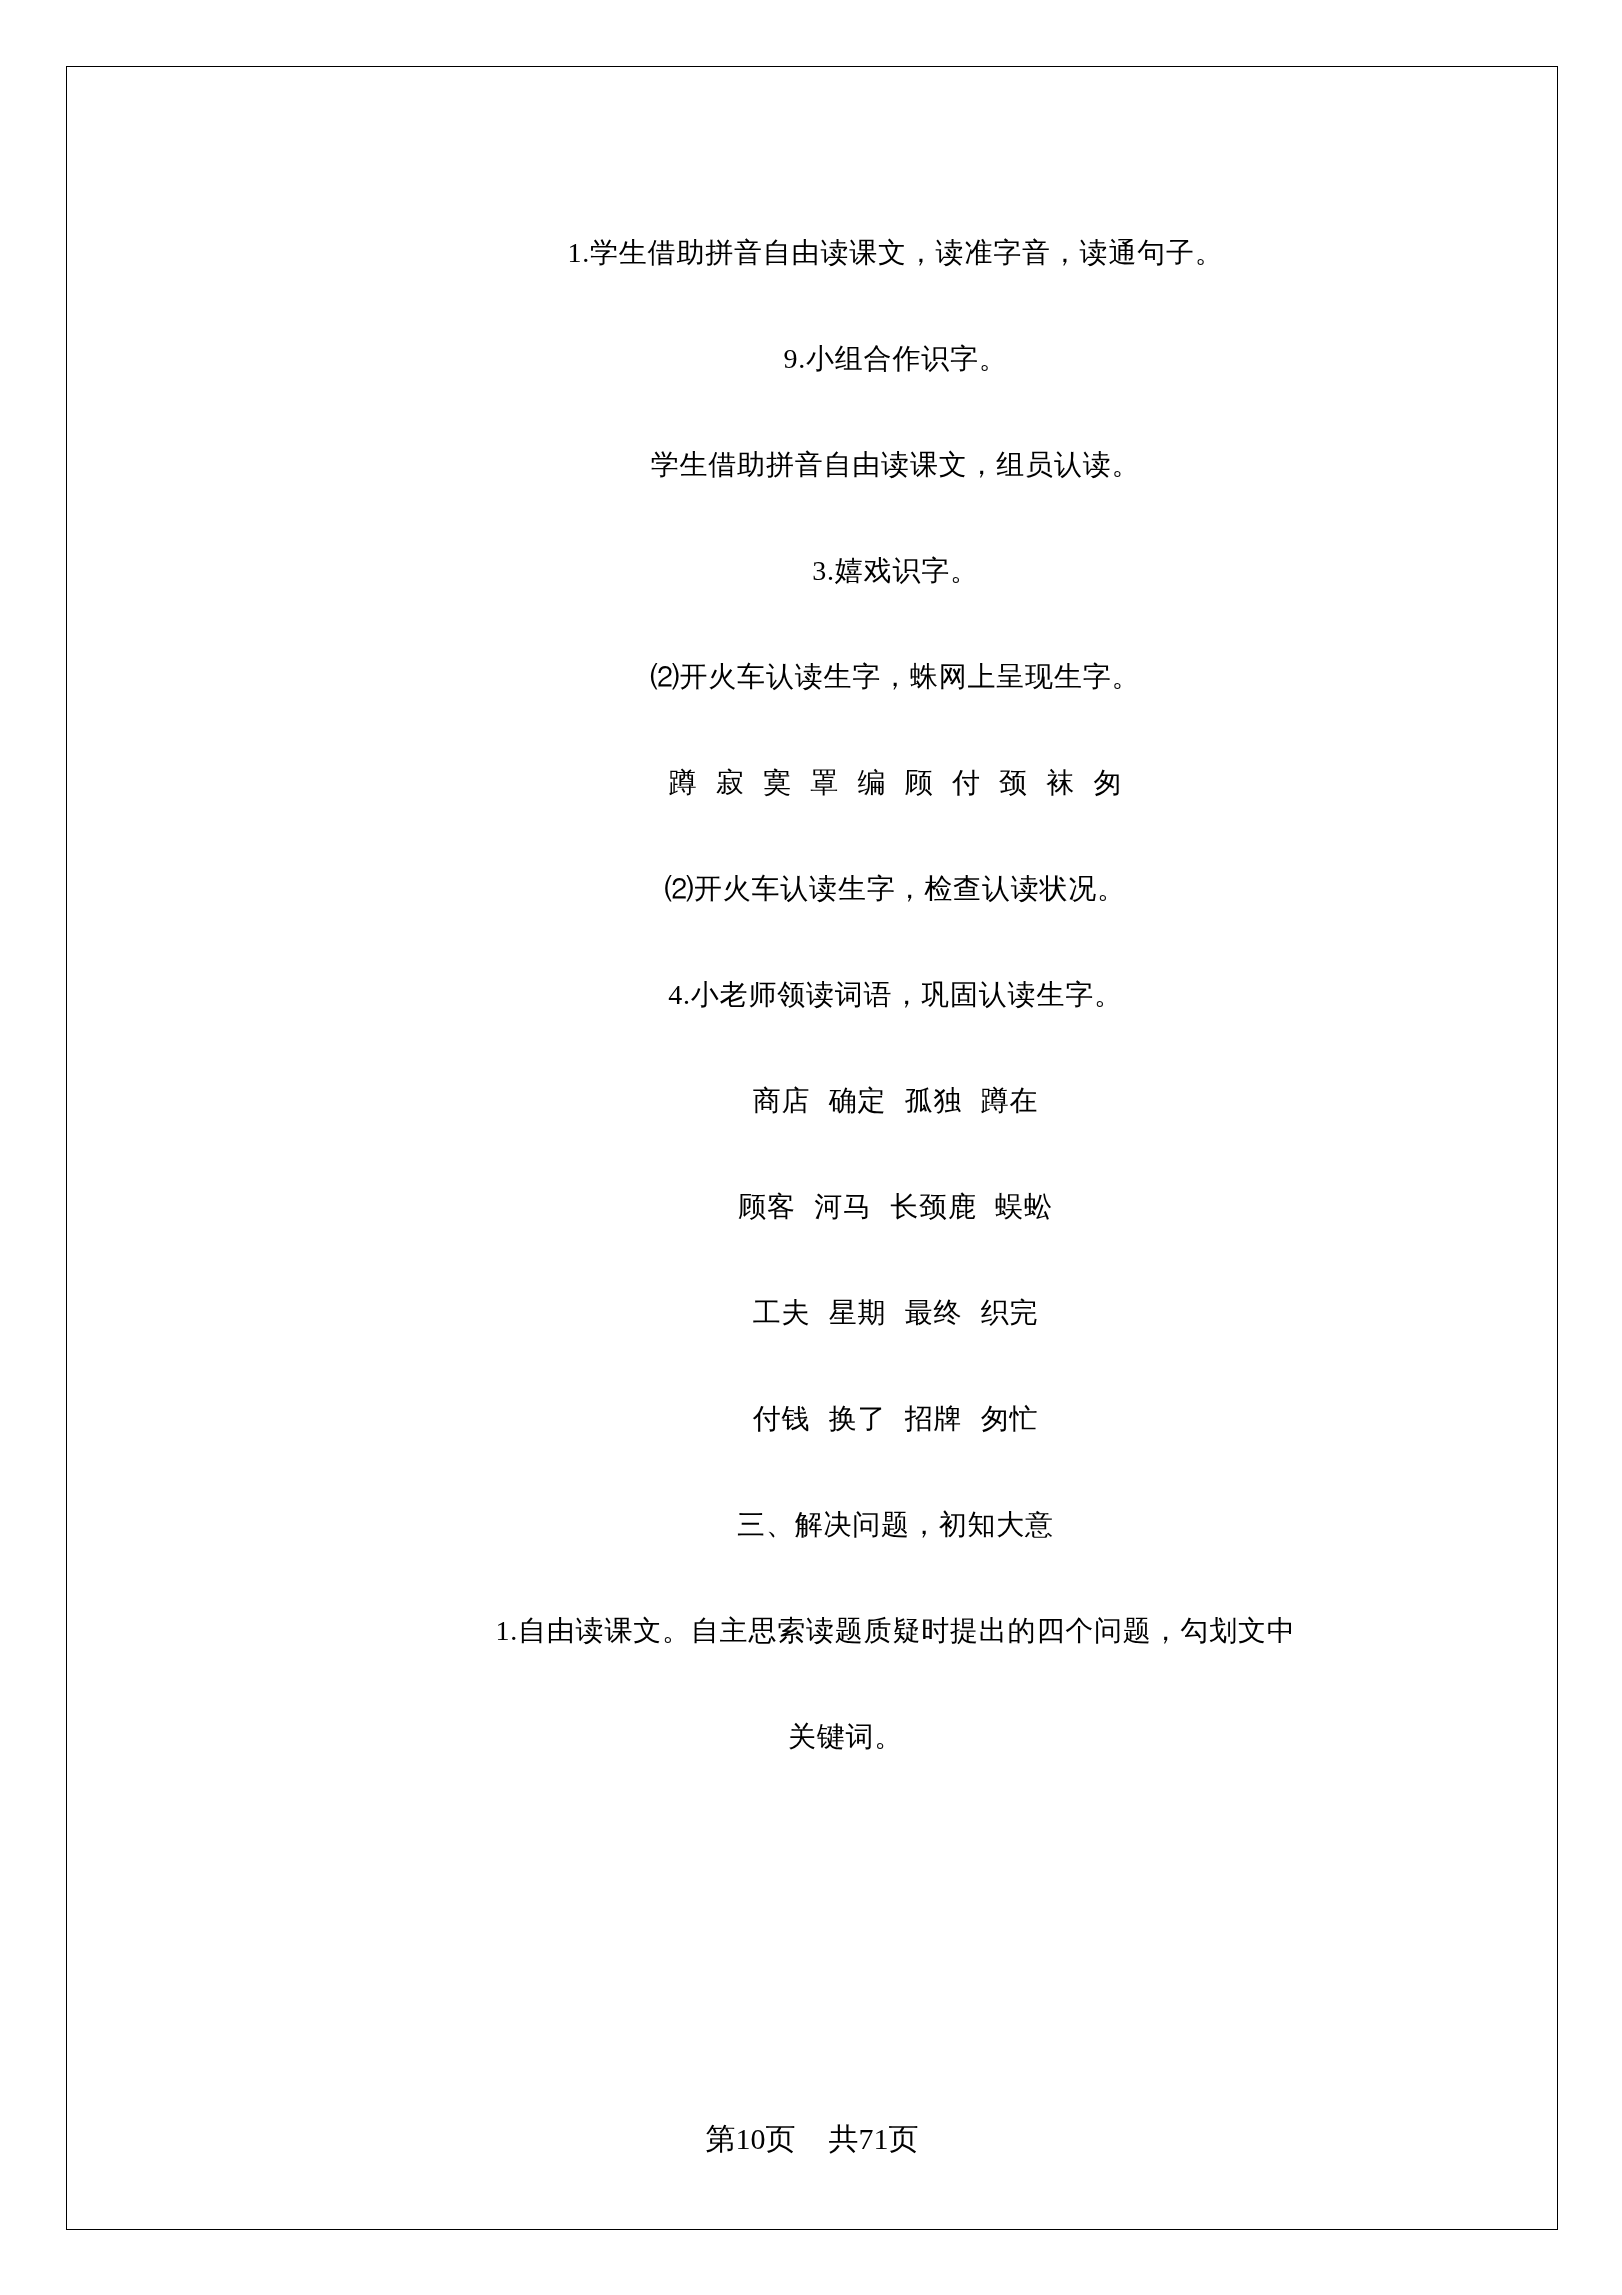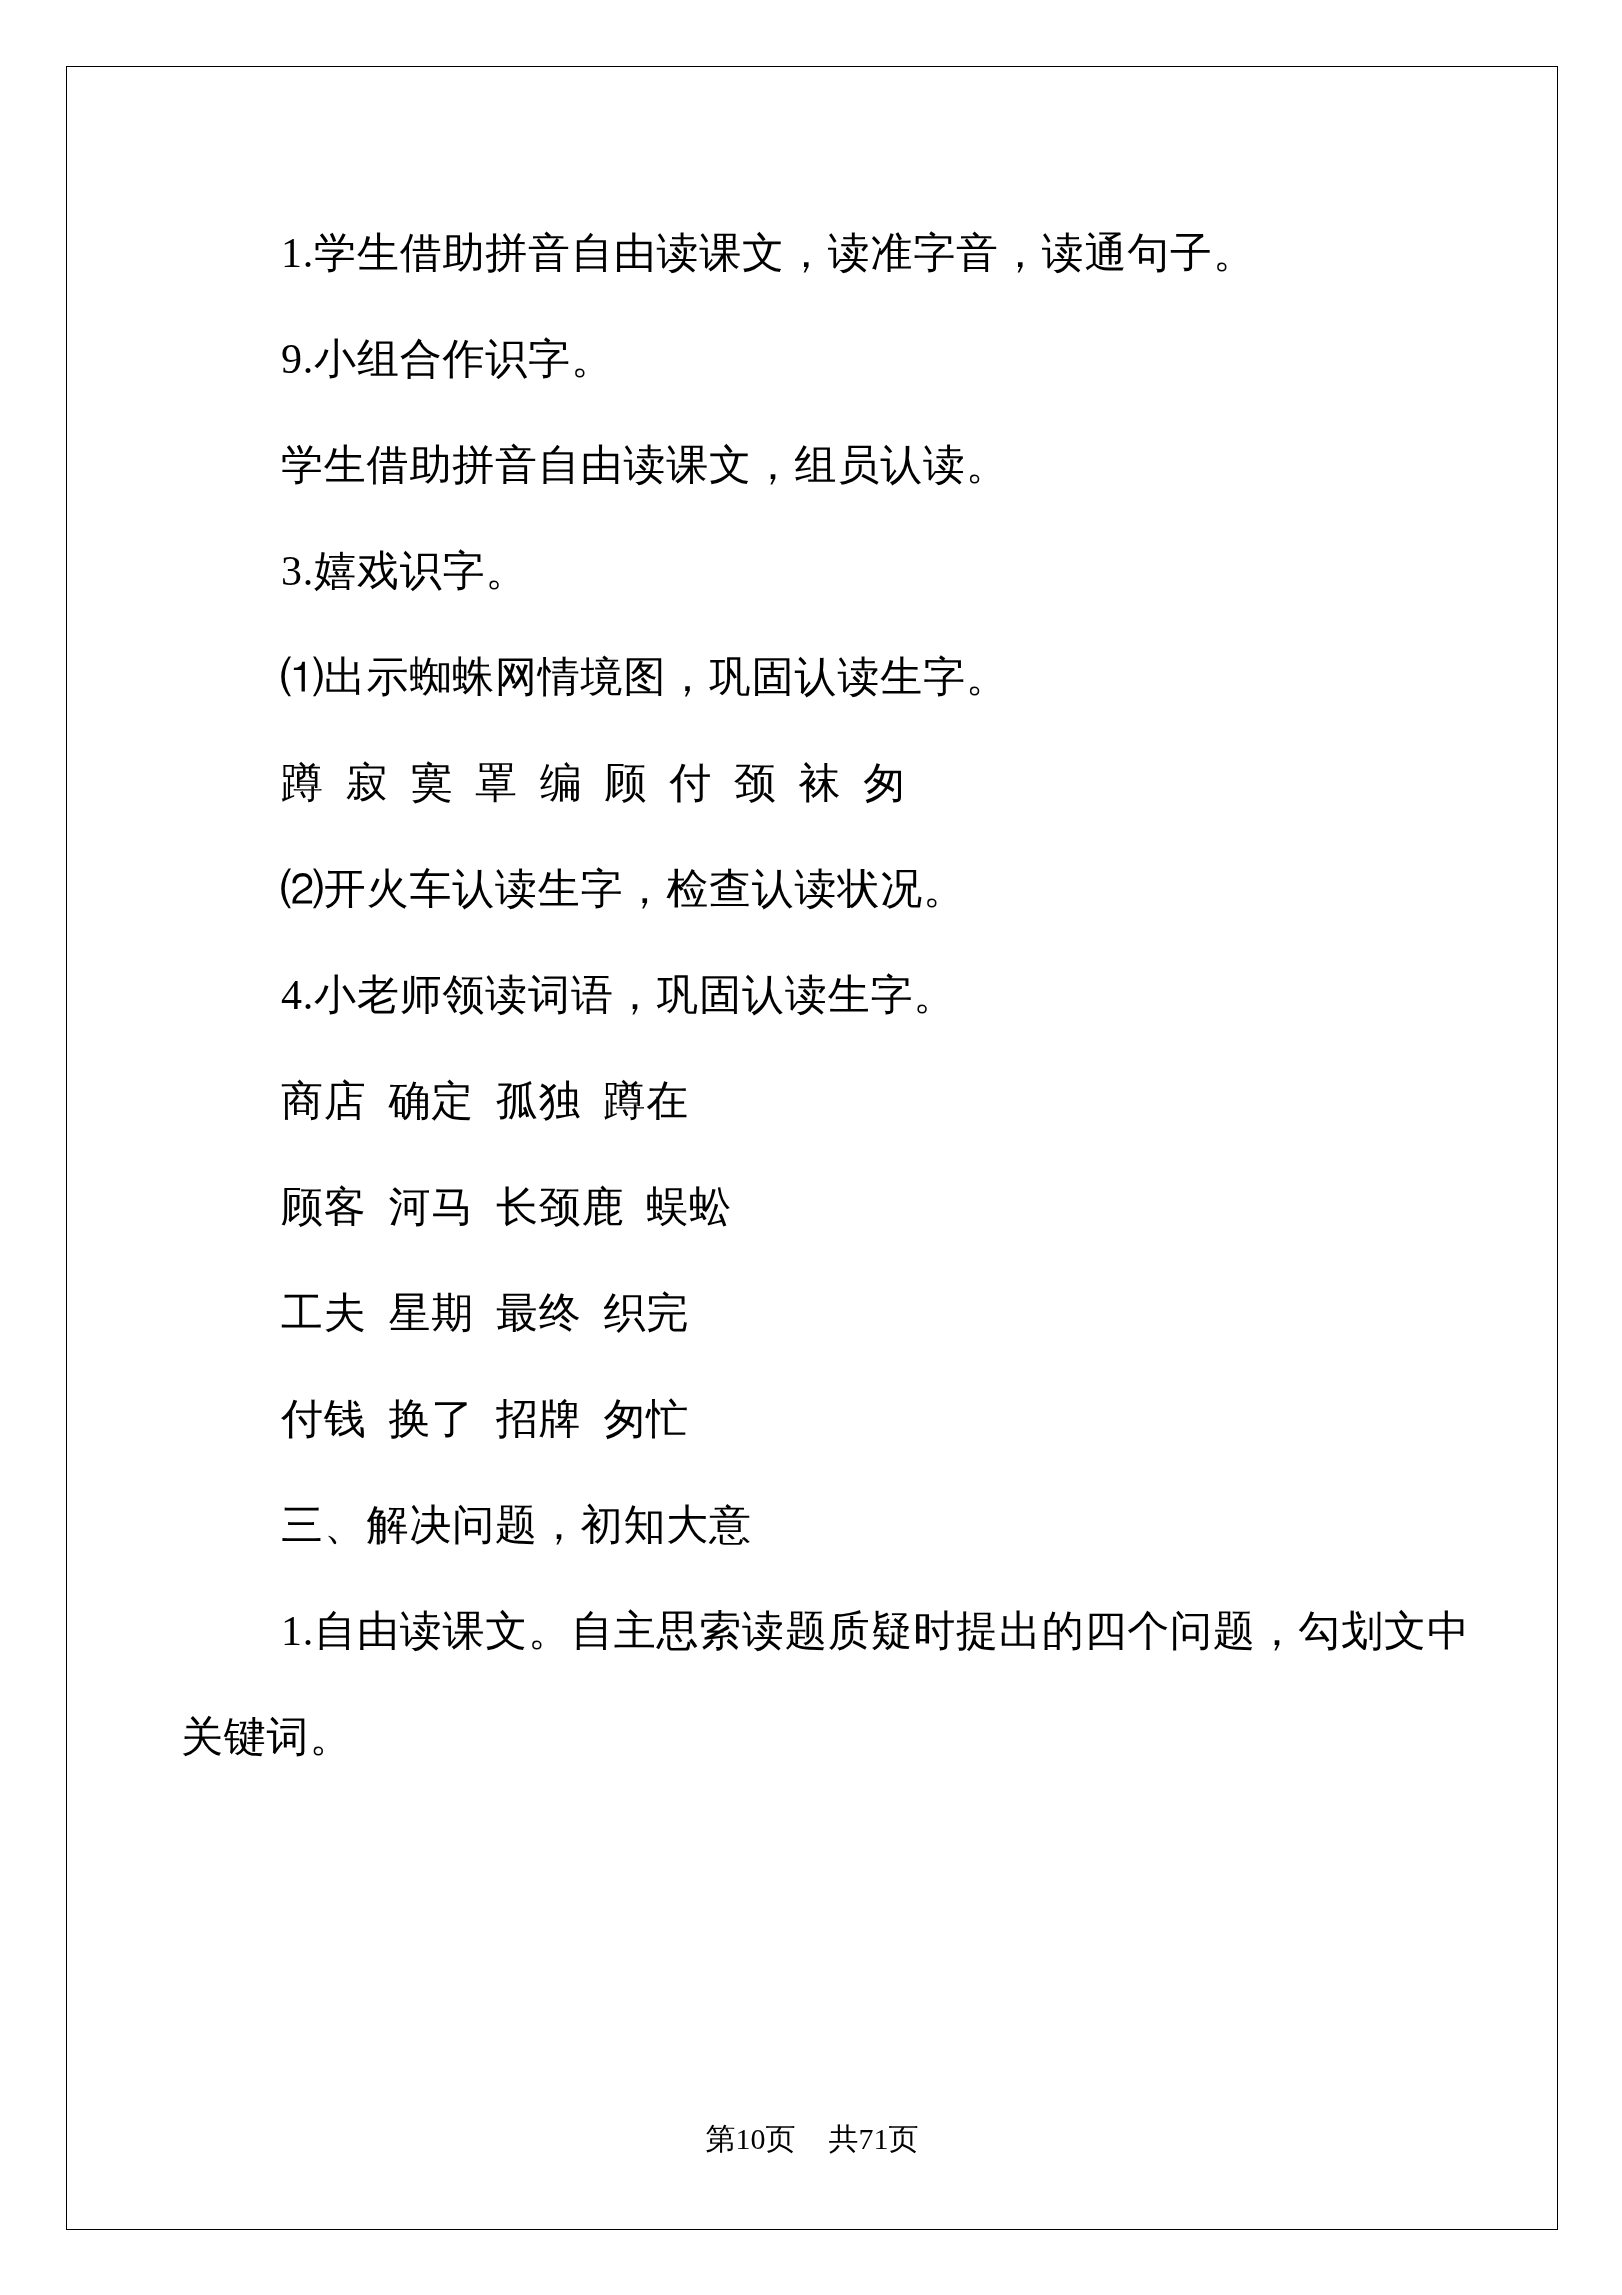--- a/index.html
+++ b/index.html
@@ -23,24 +23,25 @@
   }
   .doc-body {
     position: absolute;
     left: 114px;
     top: 133px;
     width: 1329px;
   }
   .line {
     height: 106px;
     line-height: 106px;
-    font-size: 42px;
+    font-size: 28px;
     white-space: pre;
     word-spacing: 10.6px;
     letter-spacing: 0.8px;
+    text-align: center;
   }
   .indent { text-indent: 100px; }
   .page-footer {
     position: absolute;
     left: 0;
     right: 0;
     top: 2054px;
     text-align: center;
     font-size: 30px;
     line-height: 36px;
@@ -50,21 +51,21 @@
 </style>
 </head>
 <body>
 
 <div class="page-frame">
   <div class="doc-body">
     <p class="line indent">1.学生借助拼音自由读课文，读准字音，读通句子。</p>
     <p class="line indent">9.小组合作识字。</p>
     <p class="line indent">学生借助拼音自由读课文，组员认读。</p>
     <p class="line indent">3.嬉戏识字。</p>
-    <p class="line indent">⑴出示蜘蛛网情境图，巩固认读生字。</p>
+    <p class="line indent">⑵开火车认读生字，蛛网上呈现生字。</p>
     <p class="line indent">蹲 寂 寞 罩 编 顾 付 颈 袜 匆</p>
     <p class="line indent">⑵开火车认读生字，检查认读状况。</p>
     <p class="line indent">4.小老师领读词语，巩固认读生字。</p>
     <p class="line indent">商店 确定 孤独 蹲在</p>
     <p class="line indent">顾客 河马 长颈鹿 蜈蚣</p>
     <p class="line indent">工夫 星期 最终 织完</p>
     <p class="line indent">付钱 换了 招牌 匆忙</p>
     <p class="line indent">三、解决问题，初知大意</p>
     <p class="line indent">1.自由读课文。自主思索读题质疑时提出的四个问题，勾划文中</p>
     <p class="line">关键词。</p>

